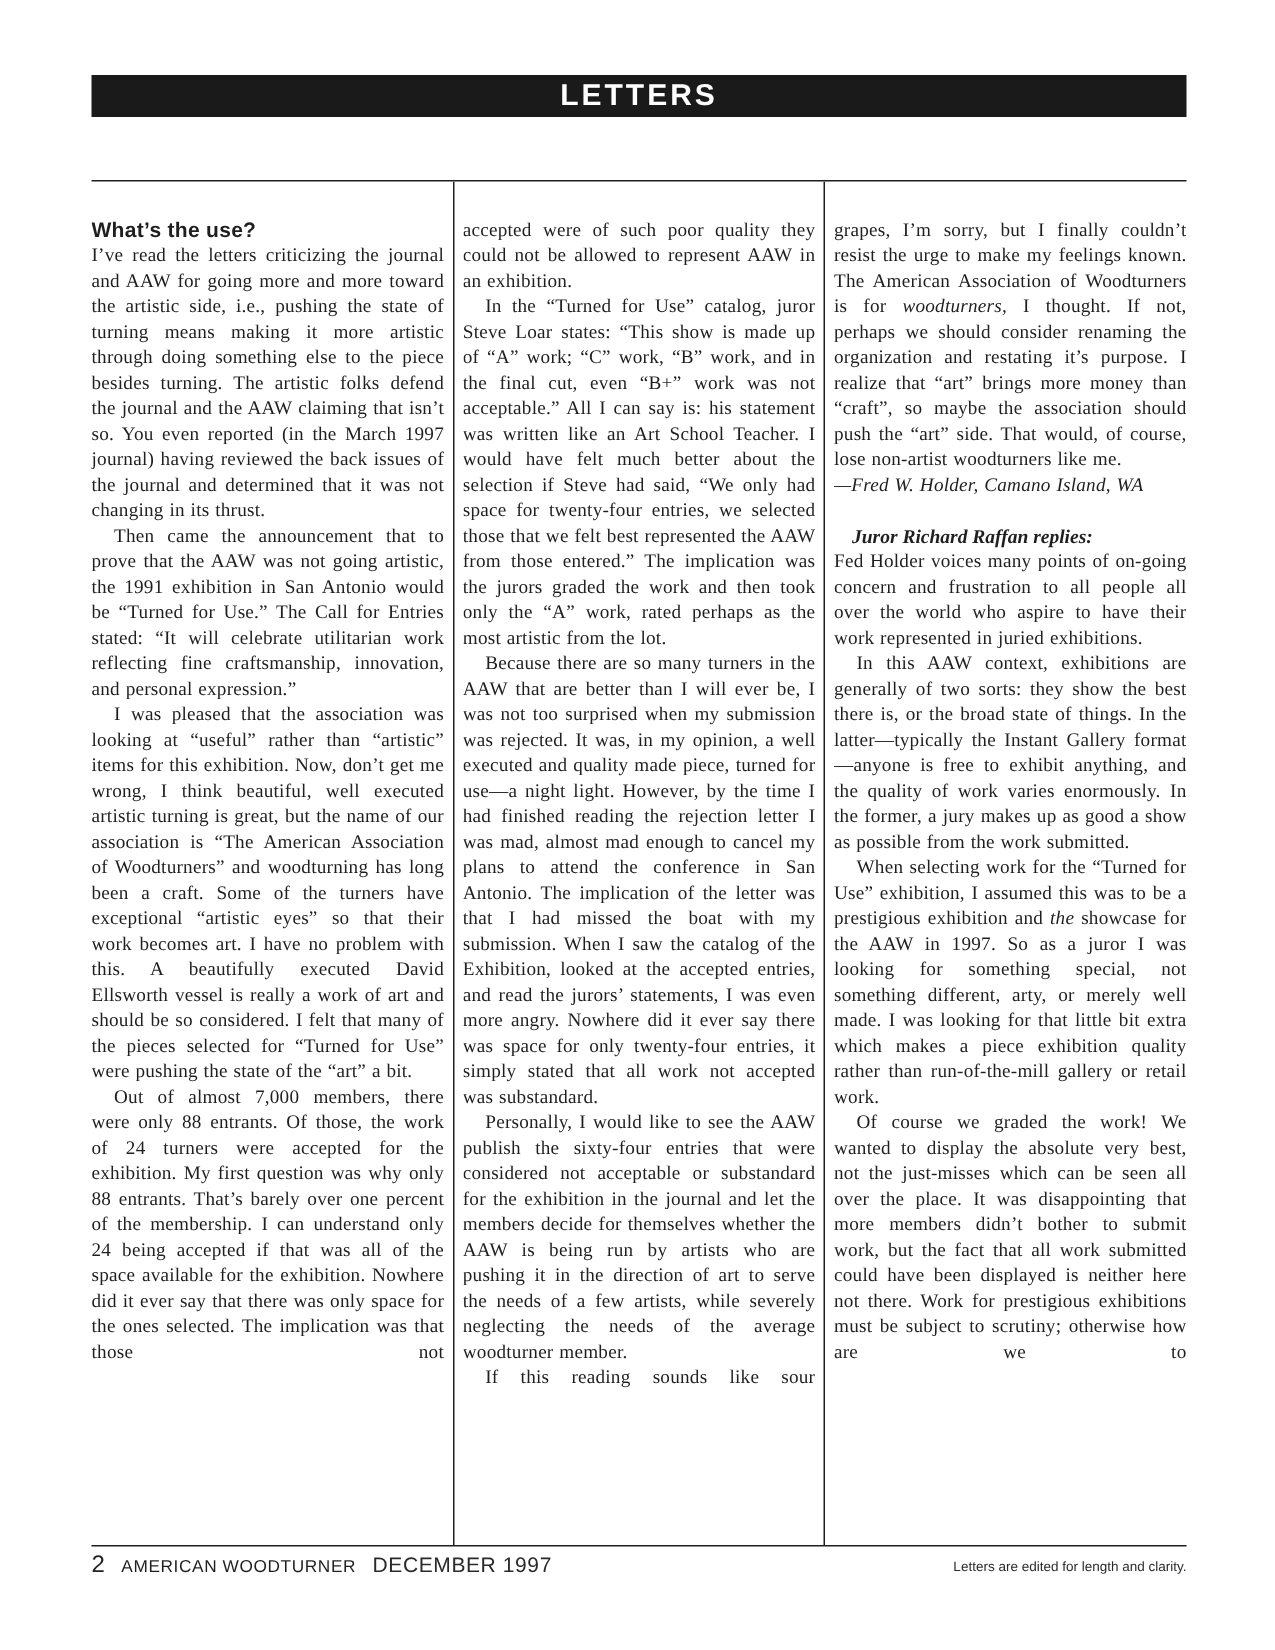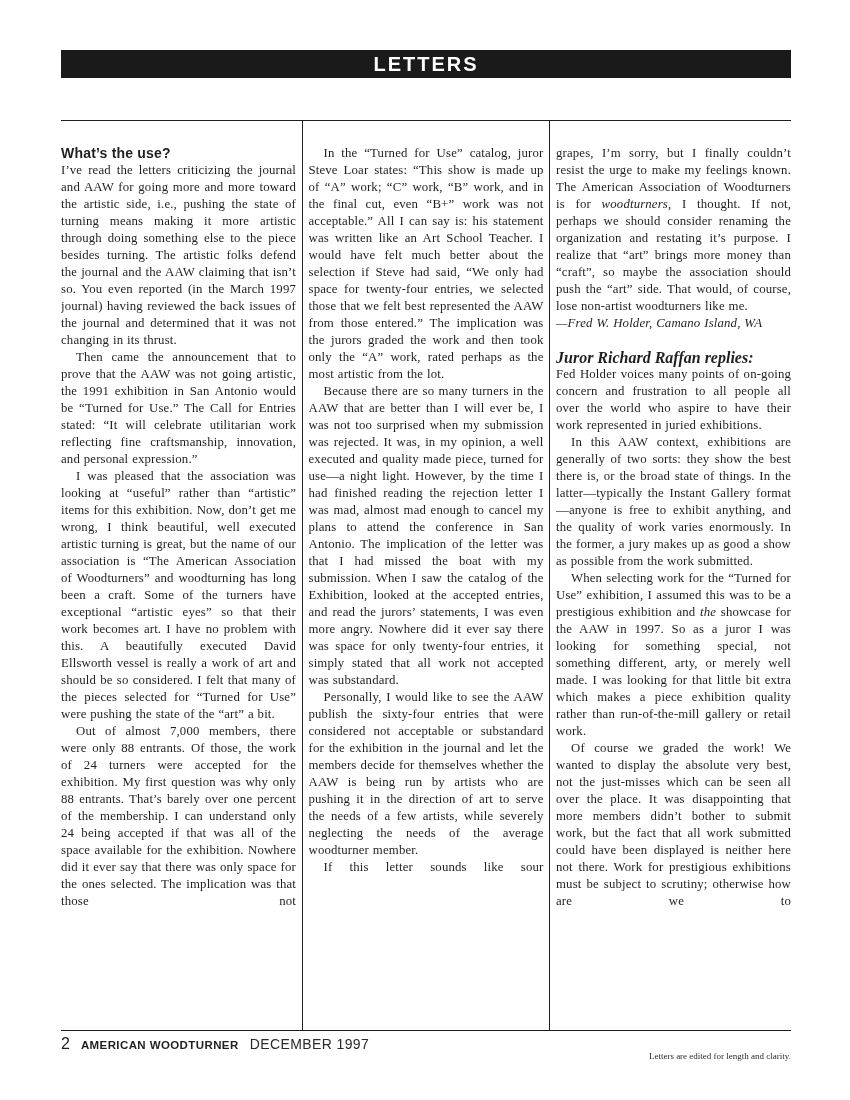--- a/index.html
+++ b/index.html
@@ -30,35 +30,35 @@
     font-weight:700; font-size:14px; line-height:17px; letter-spacing:0.2px;
   }
   .body-p {
     margin:0; font-size:12.8px; line-height:17px; text-align:justify;
     letter-spacing:0.15px; word-spacing:0.5px;
   }
   .indent { text-indent:15px; }
   .cont-end { text-align-last:justify; }
   .sig { font-style:italic; text-align:left; }
   .reply-heading {
-    margin:17px 0 0 0; font-size:16px; line-height:17px;
+    margin:17px 0 0 12px; font-size:13px; line-height:17px;
     font-weight:700; font-style:italic;
   }
   .footer {
     position:absolute; left:61px; top:1033px; width:730px;
     display:flex; justify-content:space-between; align-items:flex-start;
     font-family:"Liberation Sans","DejaVu Sans",sans-serif;
   }
   .footer-left { display:flex; align-items:baseline; gap:11px; margin-top:2px; }
   .page-num { font-size:16px; font-weight:400; }
-  .journal { font-size:11.5px; font-weight:700; letter-spacing:0.4px;text-align:right; }
+  .journal { font-size:11.5px; font-weight:400; letter-spacing:0.4px;text-align:right; }
   .issue { font-size:14px; font-weight:400; letter-spacing:0.4px; color:#2a2a2a; }
   .footer-note {
-    font-family:Liberation Serif, serif;
-    font-size:9px; color:#2a2a2a; margin-top:18px;
+    font-family:Liberation Sans, sans-serif;
+    font-size:9px; color:#2a2a2a; margin-top:6px;
   }
 </style>
 </head>
 <body>
 
 <div class="page">
 
   <div class="header-bar">
     <span class="header-title">LETTERS</span>
   </div>
@@ -69,24 +69,25 @@
       <h2 class="letter-heading">What’s the use?</h2>
       <p class="body-p">I’ve read the letters criticizing the journal and AAW for going more and more toward the artistic side, i.e., pushing the state of turning means making it more artistic through doing something else to the piece besides turning. The artistic folks defend the journal and the AAW claiming that isn’t so. You even reported (in the March 1997 journal) having reviewed the back issues of the journal and determined that it was not changing in its thrust.</p>
       <p class="body-p indent">Then came the announcement that to prove that the AAW was not going artistic, the 1991 exhibition in San Antonio would be “Turned for Use.” The Call for Entries stated: “It will celebrate utilitarian work reflecting fine craftsmanship, innovation, and personal expression.”</p>
       <p class="body-p indent">I was pleased that the association was looking at “useful” rather than “artistic” items for this exhibition. Now, don’t get me wrong, I think beautiful, well executed artistic turning is great, but the name of our association is “The American Association of Woodturners” and woodturning has long been a craft. Some of the turners have exceptional “artistic eyes” so that their work becomes art. I have no problem with this. A beautifully executed David Ellsworth vessel is really a work of art and should be so considered. I felt that many of the pieces selected for “Turned for Use” were pushing the state of the “art” a bit.</p>
       <p class="body-p indent cont-end">Out of almost 7,000 members, there were only 88 entrants. Of those, the work of 24 turners were accepted for the exhibition. My first question was why only 88 entrants. That’s barely over one percent of the membership. I can understand only 24 being accepted if that was all of the space available for the exhibition. Nowhere did it ever say that there was only space for the ones selected. The implication was that those not</p>
     </div>
 
     <div class="vrule"></div>
 
     <div class="col">
+      <p class="body-p">accepted were of such poor quality they could not be allowed to represent AAW in an exhibition.</p>
       <p class="body-p indent">In the “Turned for Use” catalog, juror Steve Loar states: “This show is made up of “A” work; “C” work, “B” work, and in the final cut, even “B+” work was not acceptable.” All I can say is: his statement was written like an Art School Teacher. I would have felt much better about the selection if Steve had said, “We only had space for twenty-four entries, we selected those that we felt best represented the AAW from those entered.” The implication was the jurors graded the work and then took only the “A” work, rated perhaps as the most artistic from the lot.</p>
       <p class="body-p indent">Because there are so many turners in the AAW that are better than I will ever be, I was not too surprised when my submission was rejected. It was, in my opinion, a well executed and quality made piece, turned for use—a night light. However, by the time I had finished reading the rejection letter I was mad, almost mad enough to cancel my plans to attend the conference in San Antonio. The implication of the letter was that I had missed the boat with my submission. When I saw the catalog of the Exhibition, looked at the accepted entries, and read the jurors’ statements, I was even more angry. Nowhere did it ever say there was space for only twenty-four entries, it simply stated that all work not accepted was substandard.</p>
       <p class="body-p indent">Personally, I would like to see the AAW publish the sixty-four entries that were considered not acceptable or substandard for the exhibition in the journal and let the members decide for themselves whether the AAW is being run by artists who are pushing it in the direction of art to serve the needs of a few artists, while severely neglecting the needs of the average woodturner member.</p>
-      <p class="body-p indent cont-end">If this letter sounds like sour</p>
+      <p class="body-p indent cont-end">If this reading sounds like sour</p>
     </div>
 
     <div class="vrule"></div>
 
     <div class="col">
       <p class="body-p"><span>grapes, I’m sorry, but I finally couldn’t resist the urge to make my feelings known. The American Association of Woodturners is for </span><i>woodturners,</i><span> I thought. If not, perhaps we should consider renaming the organization and restating it’s purpose. I realize that “art” brings more money than “craft”, so maybe the association should push the “art” side. That would, of course, lose non-artist woodturners like me.</span></p>
       <p class="body-p sig">—Fred W. Holder, Camano Island, WA</p>
       <h3 class="reply-heading">Juror Richard Raffan replies:</h3>
       <p class="body-p">Fed Holder voices many points of on-going concern and frustration to all people all over the world who aspire to have their work represented in juried exhibitions.</p>
       <p class="body-p indent">In this AAW context, exhibitions are generally of two sorts: they show the best there is, or the broad state of things. In the latter—typically the Instant Gallery format—anyone is free to exhibit anything, and the quality of work varies enormously. In the former, a jury makes up as good a show as possible from the work submitted.</p>

